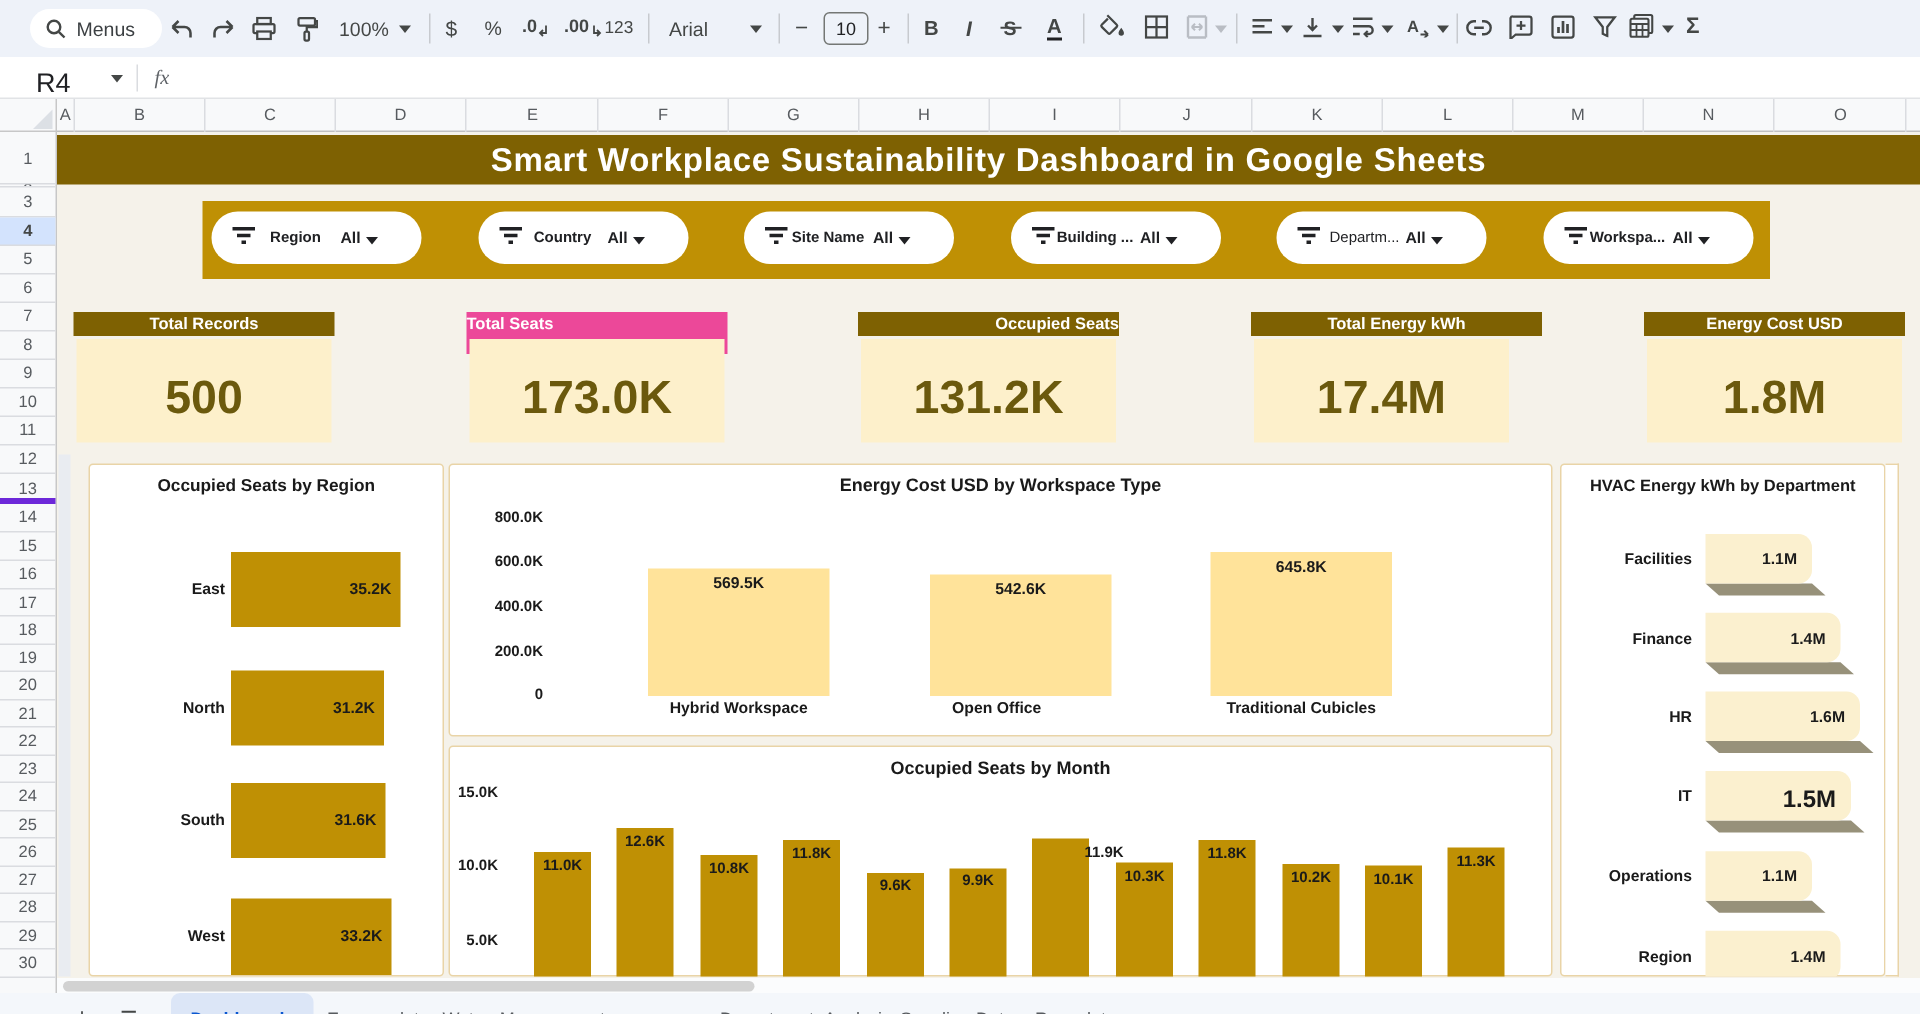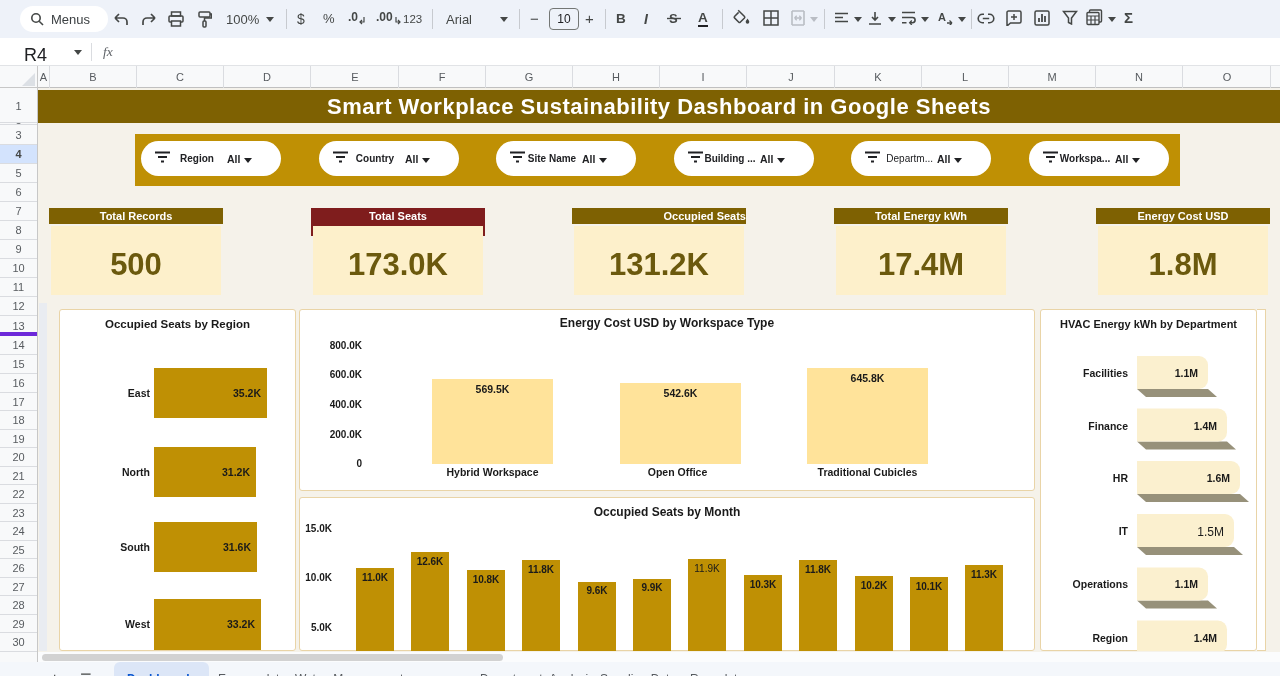--- a/index.html
+++ b/index.html
@@ -218,27 +218,27 @@
 <div class="abs" style="left:1029px;top:141px;width:140px;height:35px;background:#fff;border-radius:17.5px"></div>
 <svg class="abs" style="left:1042px;top:151px" width="18" height="13" viewBox="0 0 18 13">
     <path d="M1 1.5 h15 M4 6 h9 M7 10.5 h3" stroke="#202124" stroke-width="2.2"></path>
   </svg>
 <div class="abs" style="left:1059px;top:153px;width:52px;font-size:10px;font-weight:bold;color:#202124;text-align:center;white-space:nowrap">Workspa...</div>
 <div class="abs" style="left:1115px;top:153px;font-size:10.5px;font-weight:bold;color:#202124">All</div>
 <span class="car abs" style="left:1132px;top:158px;border-top-color:#202124;border-left-width:4px;border-right-width:4px;border-top-width:5px"></span>
 <div class="abs" style="left:49px;top:208px;width:174px;height:16px;background:#7e6102;color:#fff;font-size:11px;font-weight:bold;text-align:center;line-height:16px">Total Records</div>
 <div class="abs" style="left:51px;top:226px;width:170px;height:69px;background:#fdf0cb"></div>
 <div class="abs" style="left:51px;top:247px;width:170px;font-size:31px;font-weight:bold;color:#6b590d;text-align:center">500</div>
-<div class="abs" style="left:311px;top:208px;width:174px;height:28px;background:#7f1d1d;color:#fff;font-size:11px;font-weight:bold;text-align:center;line-height:16px">Total Seats</div>
+<div class="abs" style="left:311px;top:208px;width:174px;height:28px;background:#ec4899;color:#fff;font-size:11px;font-weight:bold;line-height:16px">Total Seats</div>
 <div class="abs" style="left:313px;top:226px;width:170px;height:69px;background:#fdf0cb"></div>
 <div class="abs" style="left:313px;top:247px;width:170px;font-size:31px;font-weight:bold;color:#6b590d;text-align:center">173.0K</div>
 <div class="abs" style="left:572px;top:208px;width:174px;height:16px;background:#7e6102;color:#fff;font-size:11px;font-weight:bold;text-align:right;line-height:16px">Occupied Seats</div>
 <div class="abs" style="left:574px;top:226px;width:170px;height:69px;background:#fdf0cb"></div>
 <div class="abs" style="left:574px;top:247px;width:170px;font-size:31px;font-weight:bold;color:#6b590d;text-align:center">131.2K</div>
-<div class="abs" style="left:834px;top:208px;width:174px;height:16px;background:#7e6102;color:#fff;font-size:11px;font-weight:bold;text-align:center;line-height:16px">Total Energy kWh</div>
+<div class="abs" style="left:834px;top:208px;width:194px;height:16px;background:#7e6102;color:#fff;font-size:11px;font-weight:bold;text-align:center;line-height:16px">Total Energy kWh</div>
 <div class="abs" style="left:836px;top:226px;width:170px;height:69px;background:#fdf0cb"></div>
 <div class="abs" style="left:836px;top:247px;width:170px;font-size:31px;font-weight:bold;color:#6b590d;text-align:center">17.4M</div>
 <div class="abs" style="left:1096px;top:208px;width:174px;height:16px;background:#7e6102;color:#fff;font-size:11px;font-weight:bold;text-align:center;line-height:16px">Energy Cost USD</div>
 <div class="abs" style="left:1098px;top:226px;width:170px;height:69px;background:#fdf0cb"></div>
 <div class="abs" style="left:1098px;top:247px;width:170px;font-size:31px;font-weight:bold;color:#6b590d;text-align:center">1.8M</div>
 <div class="abs" style="left:39px;top:303px;width:8px;height:348px;background:#e9ecf1"></div>
 <div class="abs" style="left:59px;top:309px;width:237px;height:342px;background:#fff;border:1px solid #e9d4a7;border-radius:3px"></div>
 <div class="abs" style="left:59px;top:318px;width:237px;text-align:center;font-size:11.5px;font-weight:bold;color:#1a1a1a">Occupied Seats by Region</div>
 <div class="abs" style="left:100px;top:387px;width:50px;text-align:right;font-size:10.5px;font-weight:bold;color:#1a1a1a">East</div>
 <div class="abs" style="left:154px;top:368px;width:113px;height:50px;background:#bf9004"></div>
@@ -257,21 +257,21 @@
 <div class="abs" style="left:312px;top:340px;width:50px;text-align:right;font-size:10px;font-weight:bold;color:#1a1a1a">800.0K</div>
 <div class="abs" style="left:312px;top:369px;width:50px;text-align:right;font-size:10px;font-weight:bold;color:#1a1a1a">600.0K</div>
 <div class="abs" style="left:312px;top:399px;width:50px;text-align:right;font-size:10px;font-weight:bold;color:#1a1a1a">400.0K</div>
 <div class="abs" style="left:312px;top:429px;width:50px;text-align:right;font-size:10px;font-weight:bold;color:#1a1a1a">200.0K</div>
 <div class="abs" style="left:312px;top:458px;width:50px;text-align:right;font-size:10px;font-weight:bold;color:#1a1a1a">0</div>
 <div class="abs" style="left:432px;top:379.0px;width:121px;height:84.5px;background:#ffe39a"></div>
 <div class="abs" style="left:432px;top:383px;width:121px;text-align:center;font-size:10.5px;font-weight:bold;color:#1a1a1a">569.5K</div>
 <div class="abs" style="left:392px;top:466px;width:201px;text-align:center;font-size:10.5px;font-weight:bold;color:#1a1a1a">Hybrid Workspace</div>
 <div class="abs" style="left:620px;top:383.0px;width:121px;height:80.5px;background:#ffe39a"></div>
 <div class="abs" style="left:620px;top:387px;width:121px;text-align:center;font-size:10.5px;font-weight:bold;color:#1a1a1a">542.6K</div>
-<div class="abs" style="left:577px;top:466px;width:201px;text-align:center;font-size:10.5px;font-weight:bold;color:#1a1a1a">Open Office</div>
+<div class="abs" style="left:564px;top:466px;width:201px;text-align:center;font-size:10.5px;font-weight:bold;color:#1a1a1a">Open Office</div>
 <div class="abs" style="left:807px;top:367.5px;width:121px;height:96.0px;background:#ffe39a"></div>
 <div class="abs" style="left:807px;top:372px;width:121px;text-align:center;font-size:10.5px;font-weight:bold;color:#1a1a1a">645.8K</div>
 <div class="abs" style="left:767px;top:466px;width:201px;text-align:center;font-size:10.5px;font-weight:bold;color:#1a1a1a">Traditional Cubicles</div>
 <div class="abs" style="left:299px;top:497px;width:736px;height:154px;background:#fff;border:1px solid #e9d4a7;border-radius:3px"></div>
 <div class="abs" style="left:299px;top:505px;width:736px;text-align:center;font-size:12px;font-weight:bold;color:#1a1a1a">Occupied Seats by Month</div>
 <div class="abs" style="left:302px;top:523px;width:30px;text-align:right;font-size:10px;font-weight:bold;color:#1a1a1a">15.0K</div>
 <div class="abs" style="left:302px;top:572px;width:30px;text-align:right;font-size:10px;font-weight:bold;color:#1a1a1a">10.0K</div>
 <div class="abs" style="left:302px;top:622px;width:30px;text-align:right;font-size:10px;font-weight:bold;color:#1a1a1a">5.0K</div>
 <div class="abs" style="left:356px;top:567.6px;width:38px;height:83.4px;background:#bf9004"></div>
 <div class="abs" style="left:348px;top:572px;width:54px;text-align:center;font-size:10px;font-weight:bold;color:#1a1a1a">11.0K</div>
@@ -279,21 +279,21 @@
 <div class="abs" style="left:403px;top:556px;width:54px;text-align:center;font-size:10px;font-weight:bold;color:#1a1a1a">12.6K</div>
 <div class="abs" style="left:467px;top:569.6px;width:38px;height:81.4px;background:#bf9004"></div>
 <div class="abs" style="left:459px;top:574px;width:54px;text-align:center;font-size:10px;font-weight:bold;color:#1a1a1a">10.8K</div>
 <div class="abs" style="left:522px;top:559.7px;width:38px;height:91.3px;background:#bf9004"></div>
 <div class="abs" style="left:514px;top:564px;width:54px;text-align:center;font-size:10px;font-weight:bold;color:#1a1a1a">11.8K</div>
 <div class="abs" style="left:578px;top:581.5px;width:38px;height:69.5px;background:#bf9004"></div>
 <div class="abs" style="left:570px;top:585px;width:54px;text-align:center;font-size:10px;font-weight:bold;color:#1a1a1a">9.6K</div>
 <div class="abs" style="left:633px;top:578.5px;width:38px;height:72.5px;background:#bf9004"></div>
 <div class="abs" style="left:625px;top:582px;width:54px;text-align:center;font-size:10px;font-weight:bold;color:#1a1a1a">9.9K</div>
 <div class="abs" style="left:688px;top:558.7px;width:38px;height:92.3px;background:#bf9004"></div>
-<div class="abs" style="left:680px;top:563px;width:54px;text-align:center;font-size:10px;font-weight:normal;color:#1a1a1a">11.9K</div>
+<div class="abs" style="left:709px;top:563px;width:54px;text-align:center;font-size:10px;font-weight:bold;color:#1a1a1a">11.9K</div>
 <div class="abs" style="left:744px;top:574.5px;width:38px;height:76.5px;background:#bf9004"></div>
 <div class="abs" style="left:736px;top:579px;width:54px;text-align:center;font-size:10px;font-weight:bold;color:#1a1a1a">10.3K</div>
 <div class="abs" style="left:799px;top:559.7px;width:38px;height:91.3px;background:#bf9004"></div>
 <div class="abs" style="left:791px;top:564px;width:54px;text-align:center;font-size:10px;font-weight:bold;color:#1a1a1a">11.8K</div>
 <div class="abs" style="left:855px;top:575.5px;width:38px;height:75.5px;background:#bf9004"></div>
 <div class="abs" style="left:847px;top:580px;width:54px;text-align:center;font-size:10px;font-weight:bold;color:#1a1a1a">10.2K</div>
 <div class="abs" style="left:910px;top:576.5px;width:38px;height:74.5px;background:#bf9004"></div>
 <div class="abs" style="left:902px;top:581px;width:54px;text-align:center;font-size:10px;font-weight:bold;color:#1a1a1a">10.1K</div>
 <div class="abs" style="left:965px;top:564.6px;width:38px;height:86.4px;background:#bf9004"></div>
 <div class="abs" style="left:957px;top:569px;width:54px;text-align:center;font-size:10px;font-weight:bold;color:#1a1a1a">11.3K</div>
@@ -314,21 +314,21 @@
 <polygon points="97,344.5 187,344.5 196,352.5 106,352.5" fill="#97917a"></polygon>
 <path d="M97 311.5 h81 a9 9 0 0 1 9 9 v15 a9 9 0 0 1 -9 9 h-81 Z" fill="#fbf0cf"></path>
 </svg>
 <div class="abs" style="left:1040px;top:367px;width:88px;text-align:right;font-size:10.5px;font-weight:bold;color:#1a1a1a">Facilities</div>
 <div class="abs" style="left:1148px;top:367px;width:50px;text-align:right;font-size:10.5px;font-weight:bold;color:#1a1a1a">1.1M</div>
 <div class="abs" style="left:1040px;top:420px;width:88px;text-align:right;font-size:10.5px;font-weight:bold;color:#1a1a1a">Finance</div>
 <div class="abs" style="left:1167px;top:420px;width:50px;text-align:right;font-size:10.5px;font-weight:bold;color:#1a1a1a">1.4M</div>
 <div class="abs" style="left:1040px;top:472px;width:88px;text-align:right;font-size:10.5px;font-weight:bold;color:#1a1a1a">HR</div>
 <div class="abs" style="left:1180px;top:472px;width:50px;text-align:right;font-size:10.5px;font-weight:bold;color:#1a1a1a">1.6M</div>
 <div class="abs" style="left:1040px;top:525px;width:88px;text-align:right;font-size:10.5px;font-weight:bold;color:#1a1a1a">IT</div>
-<div class="abs" style="left:1174px;top:525px;width:50px;text-align:right;font-size:12px;font-weight:normal;color:#1a1a1a">1.5M</div>
+<div class="abs" style="left:1174px;top:525px;width:50px;text-align:right;font-size:16px;font-weight:bold;color:#1a1a1a">1.5M</div>
 <div class="abs" style="left:1040px;top:578px;width:88px;text-align:right;font-size:10.5px;font-weight:bold;color:#1a1a1a">Operations</div>
 <div class="abs" style="left:1148px;top:578px;width:50px;text-align:right;font-size:10.5px;font-weight:bold;color:#1a1a1a">1.1M</div>
 <div class="abs" style="left:1040px;top:632px;width:88px;text-align:right;font-size:10.5px;font-weight:bold;color:#1a1a1a">Region</div>
 <div class="abs" style="left:1167px;top:632px;width:50px;text-align:right;font-size:10.5px;font-weight:bold;color:#1a1a1a">1.4M</div>
 <div class="abs" style="left:38px;top:652px;width:1242px;height:10px;background:#fbfcfd"></div>
 <div class="abs" style="left:42px;top:653.5px;width:461px;height:7px;background:#d2d2d2;border-radius:3.5px"></div>
 <div class="abs" style="left:0;top:662px;width:1280px;height:14px;background:#f4f7fb"></div>
 <div class="abs" style="left:114px;top:662px;width:95px;height:14px;background:#dce6f7;border-radius:6px 6px 0 0"></div>
 <div class="abs" style="left:0;top:662px;width:1280px;height:14px;overflow:hidden">
 <div style="position:absolute;left:50px;top:8px;font-size:16px;color:#444746">+</div>

